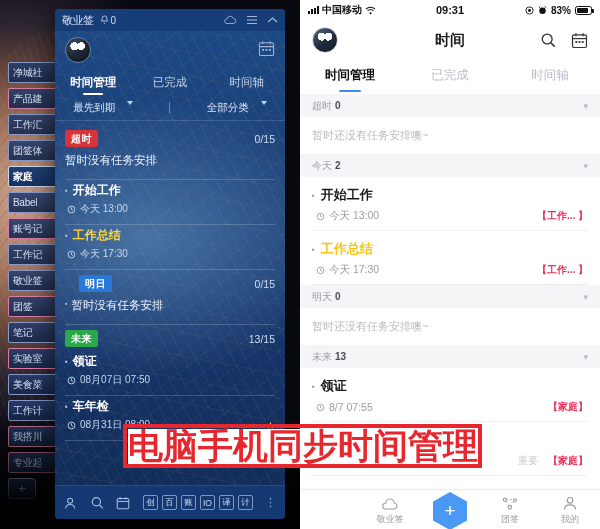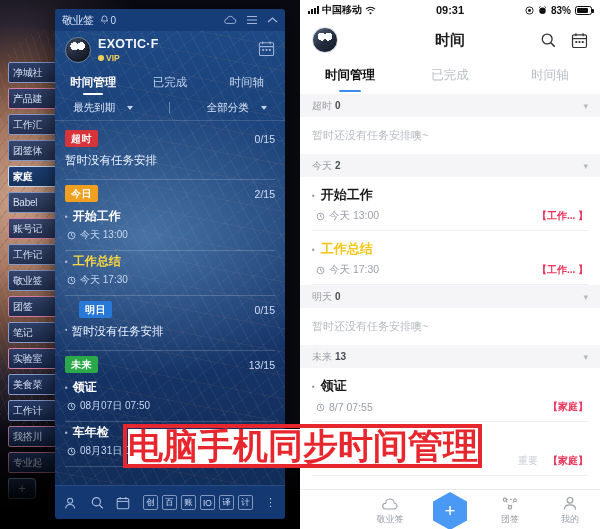--- a/index.html
+++ b/index.html
@@ -96,21 +96,21 @@
   .tabsrow .t.active { color:#ffffff; font-weight:bold; }
   .tabsrow .t.active::after {
     content:""; position:absolute; left:50%; transform:translateX(-50%); bottom:0;
     width:20px; height:2px; background:#ffffff; border-radius:2px;
   }
   .filters {
     display:flex; align-items:center; justify-content:space-around;
     height:26px; font-size:10.5px; color:#dbe6fa; flex:0 0 auto;
     border-bottom:1px solid rgba(255,255,255,.14);
   }
-  .filters .f { display:flex; align-items:center; gap:12px; }
+  .filters .f { display:flex; gap:12px; }
   .filters .sep { width:1px; height:11px; background:rgba(255,255,255,.35); }
   .caret { width:0;height:0;border-left:3.5px solid transparent;border-right:3.5px solid transparent;border-top:4px solid #c3d2ea;}
 
   .list { flex:1 1 auto; overflow:hidden; padding: 4px 0 0; }
   .grp { display:flex; align-items:center; padding: 5px 10px 4px; }
   .chip {
     font-size:10px; color:#fff; font-weight:bold; padding:1.5px 6px; border-radius:2px; letter-spacing:.5px;
   }
   .chip.red { background:#d6343a; }
   .chip.org { background:#f0a020; }
@@ -276,27 +276,20 @@
             <path d="M1 1.5h10M1 5h10M1 8.5h10" stroke="#9fb6da" stroke-width="1.1"></path>
           </svg>
           <svg width="11" height="8" viewBox="0 0 11 8">
             <path d="M1 6l4.5-4L10 6" stroke="#9fb6da" stroke-width="1.2" fill="none"></path>
           </svg>
         </span>
       </div>
 
       <div class="profile">
         <div class="avatar"></div>
-        <div>
-          <div class="pname">EXOTIC·F</div>
-          <div class="vip">
-            <span class="dot"></span>
-            <span>VIP</span>
-          </div>
-        </div>
         <span class="cal-btn">
           <svg width="17" height="17" viewBox="0 0 18 18">
             <rect x="1.5" y="3" width="15" height="13.5" rx="1.5" fill="none" stroke="#9fb6da" stroke-width="1.1"></rect>
             <path d="M1.5 7h15" stroke="#9fb6da" stroke-width="1.1"></path>
             <path d="M5 1.5v3M13 1.5v3" stroke="#9fb6da" stroke-width="1.1"></path>
             <rect x="4.5" y="9.5" width="2" height="2" fill="#9fb6da"></rect>
             <rect x="8" y="9.5" width="2" height="2" fill="#9fb6da"></rect>
             <rect x="11.5" y="9.5" width="2" height="2" fill="#9fb6da"></rect>
           </svg>
         </span>
@@ -320,24 +313,20 @@
         </span>
       </div>
 
       <div class="list" id="app-list">
           <div class="grp">
             <span class="chip red">超时</span>
             <span class="cnt">0/15</span>
           </div>
           <div class="empty">暂时没有任务安排</div>
           <div class="hr"></div>
-          <div class="grp">
-            <span class="chip org">今日</span>
-            <span class="cnt">2/15</span>
-          </div>
           <div class="task">
             <div class="tt">
               <span>开始工作</span>
             </div>
             <div class="meta">
               <svg width="9" height="9" viewBox="0 0 10 10">
                 <circle cx="5" cy="5" r="3.8" fill="none" stroke="#c9d8f0" stroke-width="1"></circle>
                 <path d="M5 2.6V5l1.7 1" stroke="#c9d8f0" stroke-width="1" fill="none"></path>
               </svg>
               <span>今天 13:00</span>

